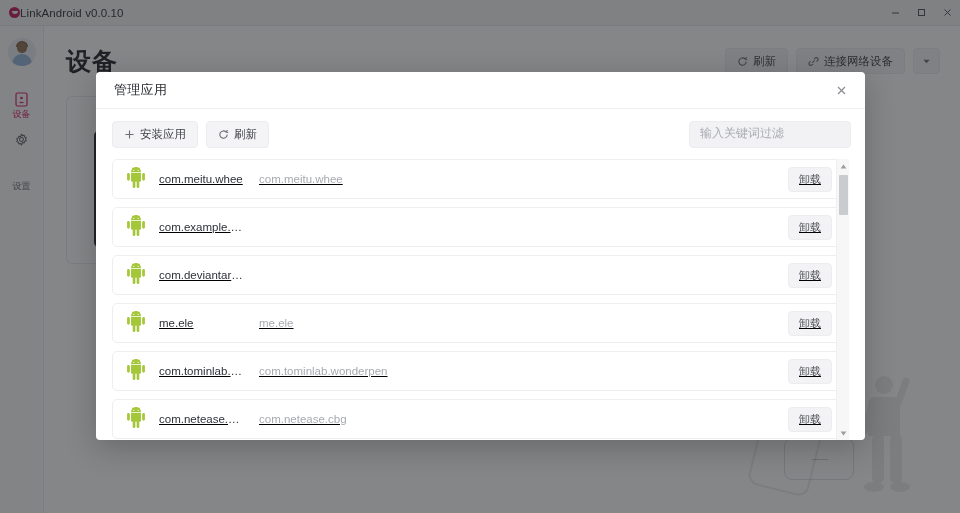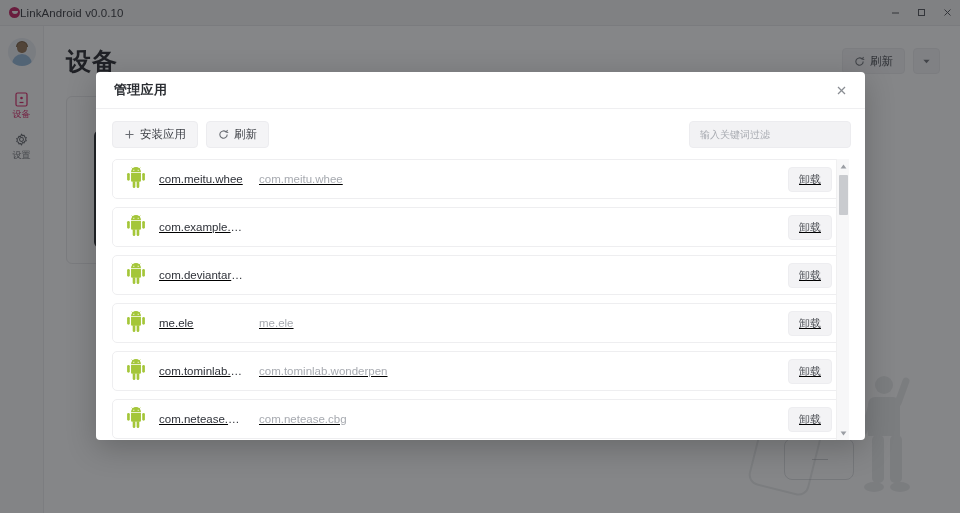--- a/index.html
+++ b/index.html
@@ -56,21 +56,21 @@
   .avatar .hair { position:absolute; left:8px; top:3px; width:12px; height:6px; border-radius:6px 6px 0 0; background:#6d5235; }
   .avatar .body { position:absolute; left:4px; top:16px; width:20px; height:14px; border-radius:10px 10px 0 0; background:#8fb4d6; }
   .side-item {
     width: 44px; display: flex; flex-direction: column; align-items: center;
     padding: 7px 0 6px; gap: 3px;
   }
   .side-item .ic { width: 16px; height: 16px; display:flex; align-items:center; justify-content:center; }
   .side-item .lbl { font-size: 9px; line-height: 1; }
   .side-item.active .lbl { color: #d81b60; }
   .side-item.active .ic { color: #d81b60; }
-  .side-item.idle .lbl { color: #6b6e73; }
+  .side-item.idle .lbl { color: #6b6e73; margin-top: 31px; }
   .side-item.idle .ic { color: #5c5f65; }
 
   
   .content { position: absolute; left: 44px; top: 0; width: 916px; height: 487px; background: #ffffff; }
   .page-head { display:flex; align-items:center; padding: 14px 20px 0 22px; height: 56px; }
   .page-title { font-size: 25px; font-weight: 700; color: #1f2126; letter-spacing: 1px; }
   .head-actions { margin-left: auto; display: flex; align-items: center; gap: 8px; }
   .hbtn {
     height: 26px; display: flex; align-items: center; gap: 5px;
     padding: 0 11px; border-radius: 4px; background: #f4f4f6;
@@ -114,42 +114,42 @@
   .modal {
     position: absolute; left: 96px; top: 72px; width: 769px; height: 368px;
     background: #ffffff; border-radius: 4px; overflow: hidden;
     box-shadow: 0 8px 30px rgba(0,0,0,.22);
     display: flex; flex-direction: column;
   }
   .modal-head {
     height: 37px; display:flex; align-items:center; padding: 0 14px 0 18px;
     border-bottom: 1px solid #efeff1; flex: none;
   }
-  .modal-title { font-size: 13px; color: #2b2e33; letter-spacing:.3px;font-weight:bold; }
+  .modal-title { font-size: 13px; color: #2b2e33; letter-spacing:.3px; }
   .modal-x {
     margin-left: auto; width: 20px; height: 20px; display:flex; align-items:center;
     justify-content:center; color:#8a8d93; font-size: 13px; line-height:1;
   }
   .modal-tools {
     height: 50px; display:flex; align-items:center; padding: 0 14px 0 16px; flex: none;
   }
   .mbtn {
     height: 27px; display:flex; align-items:center; gap:5px; padding: 0 11px;
     border-radius: 4px; background:#f4f4f6; border:1px solid #ececef;
     font-size: 11.5px; color:#3c3f45; margin-right: 8px; white-space:nowrap;
   }
   .mbtn .ic { display:flex; align-items:center; color:#6a6d73; }
   .search {
     margin-left: auto; width: 162px; height: 27px; border-radius: 4px;
     background:#f2f2f4; border:1px solid #ececef; display:flex; align-items:center;
     padding: 0 10px;
   }
   .search input {
     border:0; outline:0; background:transparent; width:100%;
-    font-size: 10px; color:#3c3f45; font-family: Liberation Serif, serif;
+    font-size: 12px; color:#3c3f45; font-family: Liberation Mono, monospace;
   }
   .search input::placeholder { color:#a9acb2; }
 
   .list-wrap {
     flex: 1 1 auto; position: relative; overflow: hidden;
     padding: 0 0 0 16px; margin-right: 16px;
   }
   .list {
     position:absolute; left:16px; right:0; top:0; bottom:0;
     overflow: hidden; padding-right: 6px; text-decoration: underline;
@@ -247,20 +247,30 @@
 
         <div class="head-actions">
           <div class="hbtn">
             <span class="ic">
               <svg width="11" height="11" viewBox="0 0 12 12">
                   <path d="M10 6a4 4 0 1 1-1.2-2.8" fill="none" stroke="currentColor" stroke-width="1.2"></path>
                   <polyline points="10.4,1.2 9,3.5 11.2,3.9" fill="none" stroke="currentColor" stroke-width="1.2"></polyline>
                 </svg>
             </span>
             <span>刷新</span>
+          </div>
+          <div class="hbtn">
+            <span class="ic">
+              <svg width="11" height="11" viewBox="0 0 12 12">
+                  <path d="M4.8 7.2L7.2 4.8" stroke="currentColor" stroke-width="1.2"></path>
+                  <path d="M6.6 3.4l1.1-1.1a1.9 1.9 0 1 1 2.7 2.7L9.3 6.1" fill="none" stroke="currentColor" stroke-width="1.2"></path>
+                  <path d="M5.4 8.6l-1.1 1.1a1.9 1.9 0 1 1-2.7-2.7L2.7 5.9" fill="none" stroke="currentColor" stroke-width="1.2"></path>
+                </svg>
+            </span>
+            <span>连接网络设备</span>
           </div>
           <div class="hbtn caret">
             <span class="ic">
               <svg width="9" height="9" viewBox="0 0 10 10">
                   <polygon points="1.5,3 8.5,3 5,7" fill="currentColor"></polygon>
                 </svg>
             </span>
           </div>
         </div>
       </div>

